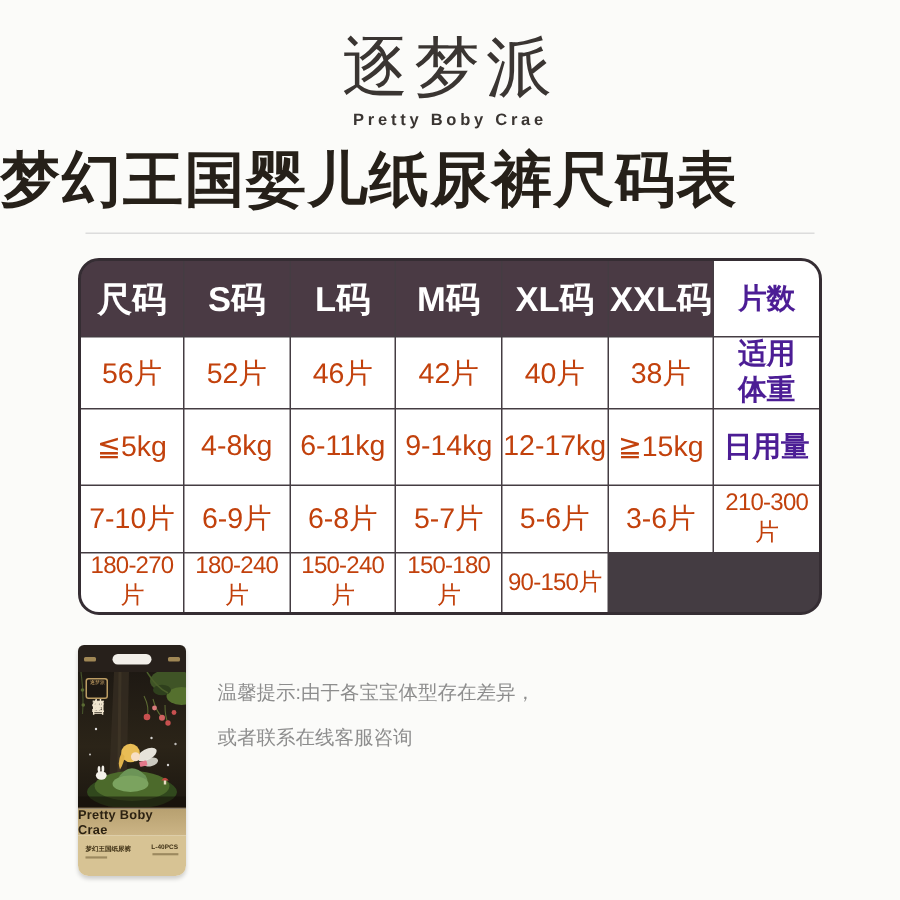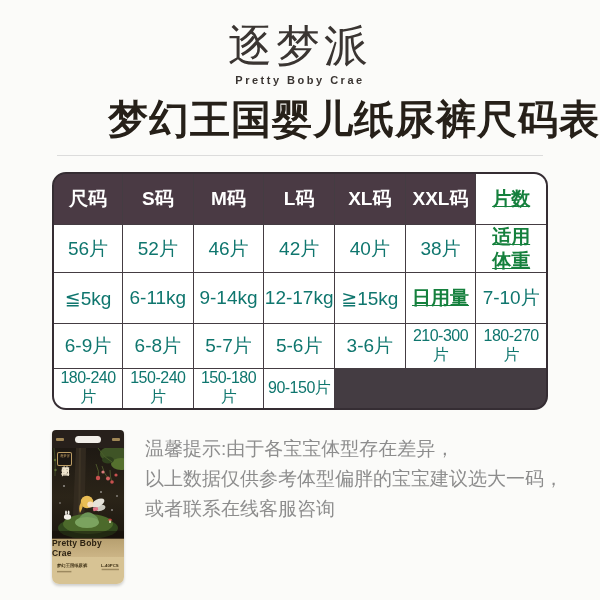--- a/index.html
+++ b/index.html
@@ -17,21 +17,21 @@
     text-align:center; font-size:44px; line-height:1.1;
     color:#3a3532; letter-spacing:4px; font-weight:400;
   }
   .logo-sub {
     position:absolute; top:74px; left:0; right:0;
     text-align:center; font-size:11px; letter-spacing:2.5px;
     color:#3a3532; font-weight:700;
   }
   .title {
     position:absolute; top:92px; left:0; right:0; margin:0;
-    text-align:right; font-size:40px; font-weight:800;
+    text-align:left; font-size:40px; font-weight:800;
     color:#262019; letter-spacing:1px;
   }
   .divider {
     position:absolute; top:155px; left:57px; width:486px; height:1px;
     background:#dcdcdc;
   }
 
   
   .size-table {
     position:absolute; left:52px; top:172px; width:496px; height:238px;
@@ -40,30 +40,30 @@
     grid-template-rows:50px 47px 50px 44px auto;
     gap:1px;
     background:#443c42;            
     border:2px solid #352d33;
     border-radius:14px;
     overflow:hidden;
     box-sizing:border-box;
   }
   .th {
     background:#4a3a44; color:#ffffff;
-    font-size:19px; font-weight:700;
+    font-size:23px; font-weight:700;
     display:flex; align-items:center; justify-content:center;
   }
   .td {
-    background:#ffffff; color:#0f766e;
+    background:#ffffff; color:#c2410c;
     font-size:19px;
     display:flex; align-items:center; justify-content:center;
     text-align:center;
   }
-  .td.label { font-weight:700; color:#15803d;text-decoration:underline; }
+  .td.label { font-weight:700; color:#4c1d95; }
   .td.small { font-size:16px; letter-spacing:-0.5px; }
   .td .wrap { display:block; width:2.2em; line-height:1.25; margin:0 auto; }
 
   
   .package {
     position:absolute; left:52px; top:430px; width:72px; height:154px;
     border-radius:4px 4px 7px 7px; overflow:hidden;
     box-shadow:0 2px 3px rgba(0,0,0,0.18);
   }
   .pkg-top {
@@ -113,56 +113,57 @@
     font-size:6px; transform:scale(0.72); transform-origin:right top;
     color:#3f3115; font-weight:700; white-space:nowrap;
   }
   .pkg-info-right::after {
     content:""; display:block; width:24px; height:2px;
     background:#6b5a33; opacity:0.55; margin-top:2px; margin-left:auto;
   }
 
   
   .tips {
-    position:absolute; left:145px; top:434px;
-    font-size:19px; line-height:30px; color:#8d8d8d;
+    position:absolute; left:145px; top:447px;
+    font-size:13px; line-height:30px; color:#8d8d8d;
   }
 </style>
 </head>
 <body>
 
 <div class="page">
 
   <div class="logo">逐梦派</div>
   <div class="logo-sub">Pretty Boby Crae</div>
 
   <h1 class="title">梦幻王国婴儿纸尿裤尺码表</h1>
   <div class="divider"></div>
 
   <div class="size-table">
 
     <div class="th">尺码</div>
     <div class="th">S码</div>
+    <div class="th">L码</div>
     <div class="th">M码</div>
-    <div class="th">L码</div>
     <div class="th">XL码</div>
     <div class="th">XXL码</div>
 
     <div class="td label">片数</div>
     <div class="td">56片</div>
     <div class="td">52片</div>
     <div class="td">46片</div>
     <div class="td">42片</div>
     <div class="td">40片</div>
     <div class="td">38片</div>
 
     <div class="td label">
         <span class="wrap">适用体重</span>
       </div>
     <div class="td">≦5kg</div>
+    <div class="td">4-8kg</div>
     <div class="td">6-11kg</div>
     <div class="td">9-14kg</div>
     <div class="td">12-17kg</div>
     <div class="td">≧15kg</div>
 
     <div class="td label">日用量</div>
     <div class="td">7-10片</div>
     <div class="td">6-9片</div>
     <div class="td">6-8片</div>
     <div class="td">5-7片</div>
@@ -252,17 +253,16 @@
     </div>
     <div class="pkg-brand">Pretty Boby Crae</div>
     <div class="pkg-bottom">
       <div class="pkg-info-left">梦幻王国纸尿裤</div>
       <div class="pkg-info-right">L-40PCS</div>
     </div>
   </div>
 
   <div class="tips">
     <div>温馨提示:由于各宝宝体型存在差异，</div>
-    <div>以上数据仅供参考体型偏胖的宝宝建议选大一码，</div>
     <div>或者联系在线客服咨询</div>
   </div>
 
 </div>
 
 </body></html>

